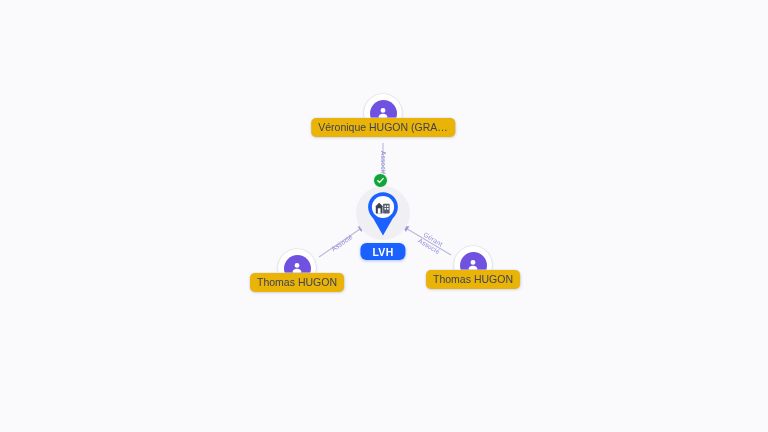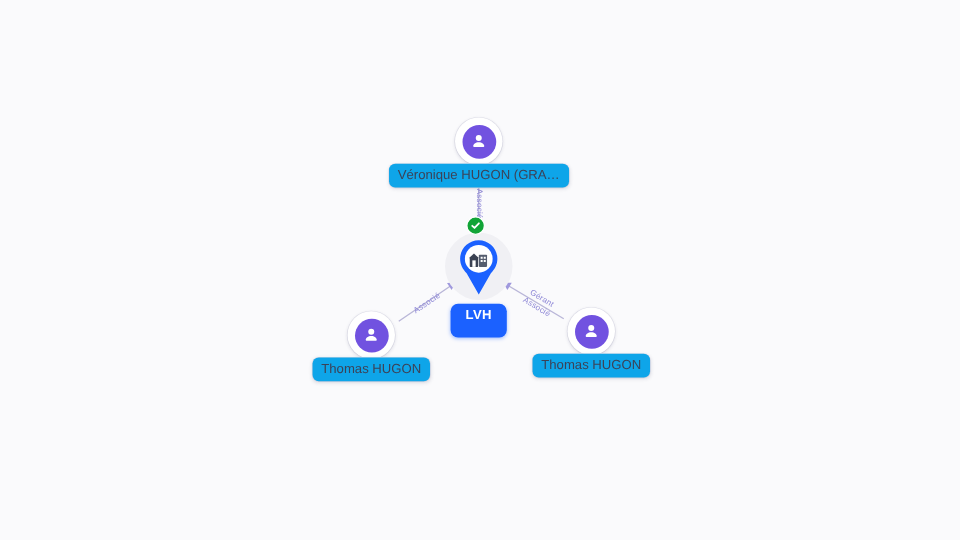--- a/index.html
+++ b/index.html
@@ -44,22 +44,22 @@
     border-radius: 50%;
     background: #7152e0;
     display: flex;
     align-items: center;
     justify-content: center;
   }
   .avatar-disc svg { display: block; }
   .node-label {
     position: absolute;
     transform: translateX(-50%);
-    top: 18px;
-    background: #0ea5e9;
+    top: 5px;
+    background: #eab308;
     border-radius: 5px;
     padding: 3px 7px 4px 7px;
     font-size: 10.5px;
     line-height: 12px;
     color: #3c4257;
     white-space: nowrap;
     box-shadow: 0 1px 3px rgba(40,40,80,0.15), 0 0 0 0.5px rgba(228,228,238,0.95);
   }
 
   
@@ -92,21 +92,21 @@
     justify-content: center;
   }
   .verified-badge svg { display: block; }
   #company-label {
     position: absolute;
     transform: translateX(-50%);
     top: 29px;
     background: #1b61ff;
     color: #ffffff;
     border-radius: 6px;
-    padding: 3px 12px 12px 12px;
+    padding: 3px 12px 2px 12px;
     font-size: 10.5px;
     line-height: 12px;
     font-weight: bold;
     letter-spacing: 0.3px;
     white-space: nowrap;
     box-shadow: 0 1px 3px rgba(27,97,255,0.35);
   }
 
   
   .edge-label {

